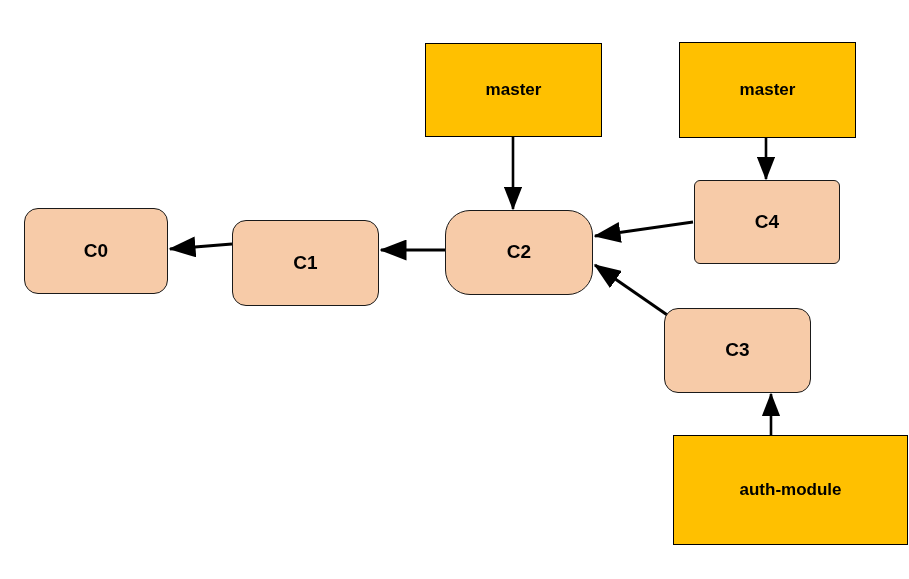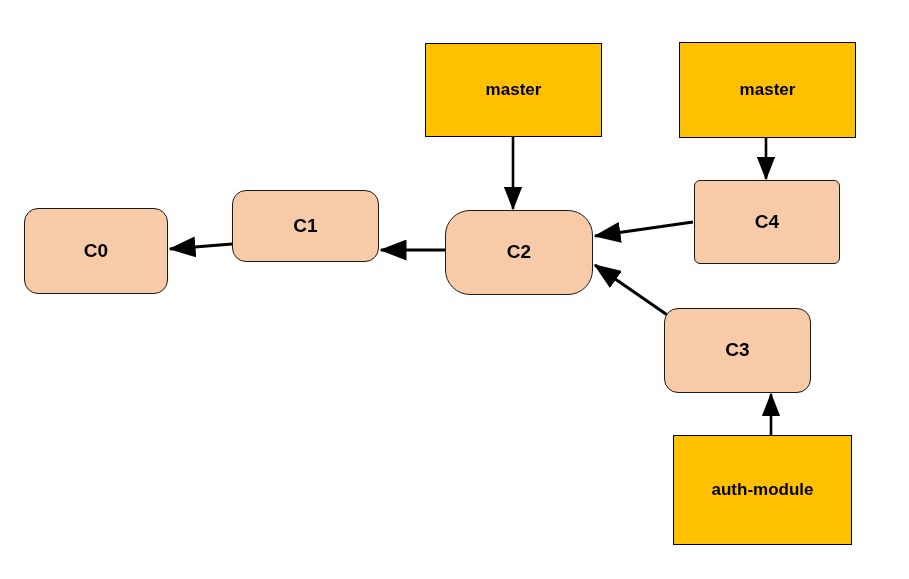--- a/index.html
+++ b/index.html
@@ -70,36 +70,36 @@
         <line x1="702" y1="339" x2="595" y2="265" stroke="#000000" stroke-width="3" marker-end="url(#arrowhead)"></line>
         <line x1="513" y1="137" x2="513" y2="209" stroke="#000000" stroke-width="2.6" marker-end="url(#arrowhead)"></line>
         <line x1="766" y1="138" x2="766" y2="179" stroke="#000000" stroke-width="2.6" marker-end="url(#arrowhead)"></line>
         <line x1="771" y1="435" x2="771" y2="394" stroke="#000000" stroke-width="2.6" marker-end="url(#arrowhead)"></line>
       </g>
   </svg>
 
   <div class="node commit" style="left: 24px; top: 208px; width: 144px; height: 86px;">
     <span class="node-label">C0</span>
   </div>
-  <div class="node commit" style="left: 232px; top: 190px; width: 147px; height: 72px;">
+  <div class="node commit" style="left: 232px; top: 220px; width: 147px; height: 86px;">
     <span class="node-label">C1</span>
   </div>
   <div class="node commit" style="left: 445px; top: 210px; width: 148px; height: 85px; border-radius: 25px;">
     <span class="node-label">C2</span>
   </div>
   <div class="node commit" style="left: 694px; top: 180px; width: 146px; height: 84px; border-radius: 6px;">
     <span class="node-label">C4</span>
   </div>
   <div class="node commit" style="left: 664px; top: 308px; width: 147px; height: 85px;">
     <span class="node-label">C3</span>
   </div>
 
   <div class="node branch" style="left: 425px; top: 43px; width: 177px; height: 94px;">
     <span class="node-label">master</span>
   </div>
   <div class="node branch" style="left: 679px; top: 42px; width: 177px; height: 96px;">
     <span class="node-label">master</span>
   </div>
-  <div class="node branch" style="left: 673px; top: 435px; width: 179px; height: 110px;">
+  <div class="node branch" style="left: 673px; top: 435px; width: 235px; height: 110px;">
     <span class="node-label">auth-module</span>
   </div>
 
 </div>
 
 </body></html>

